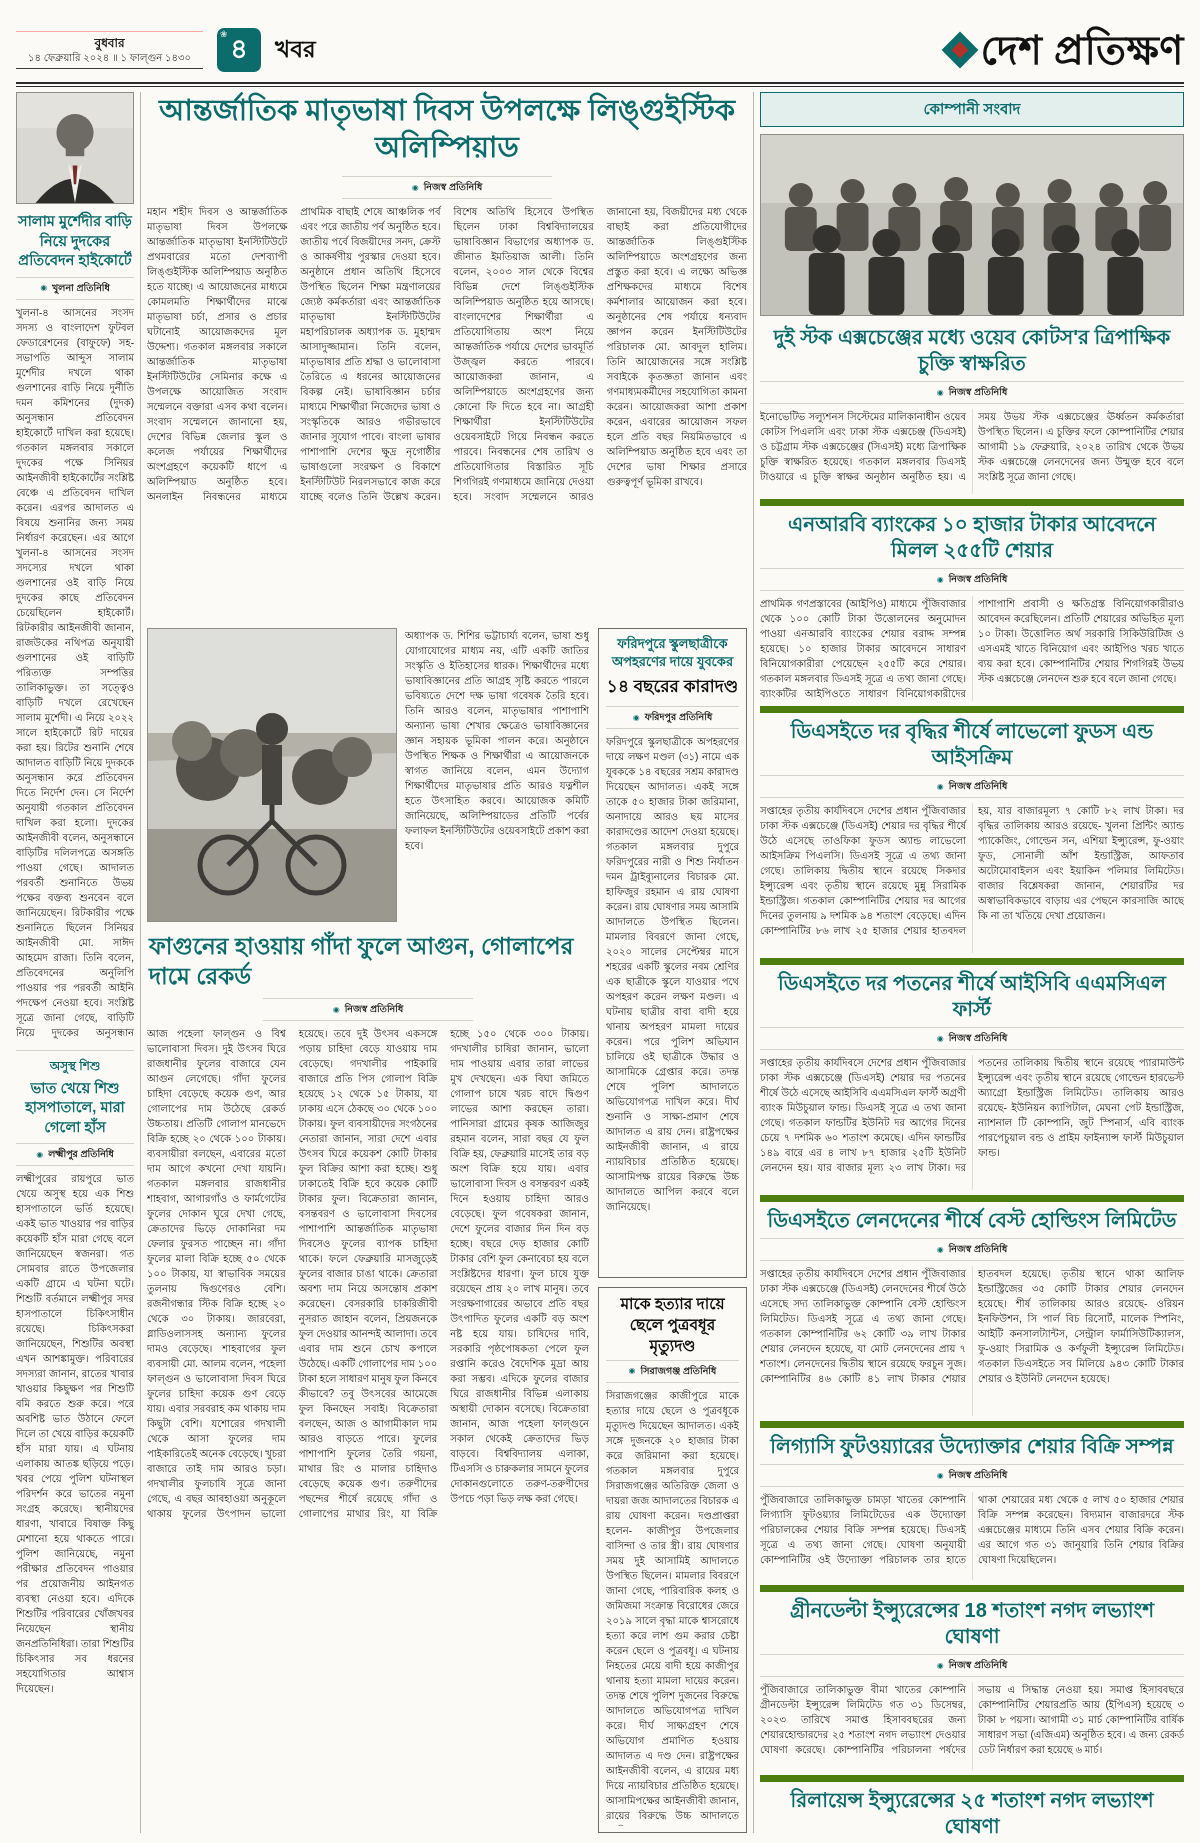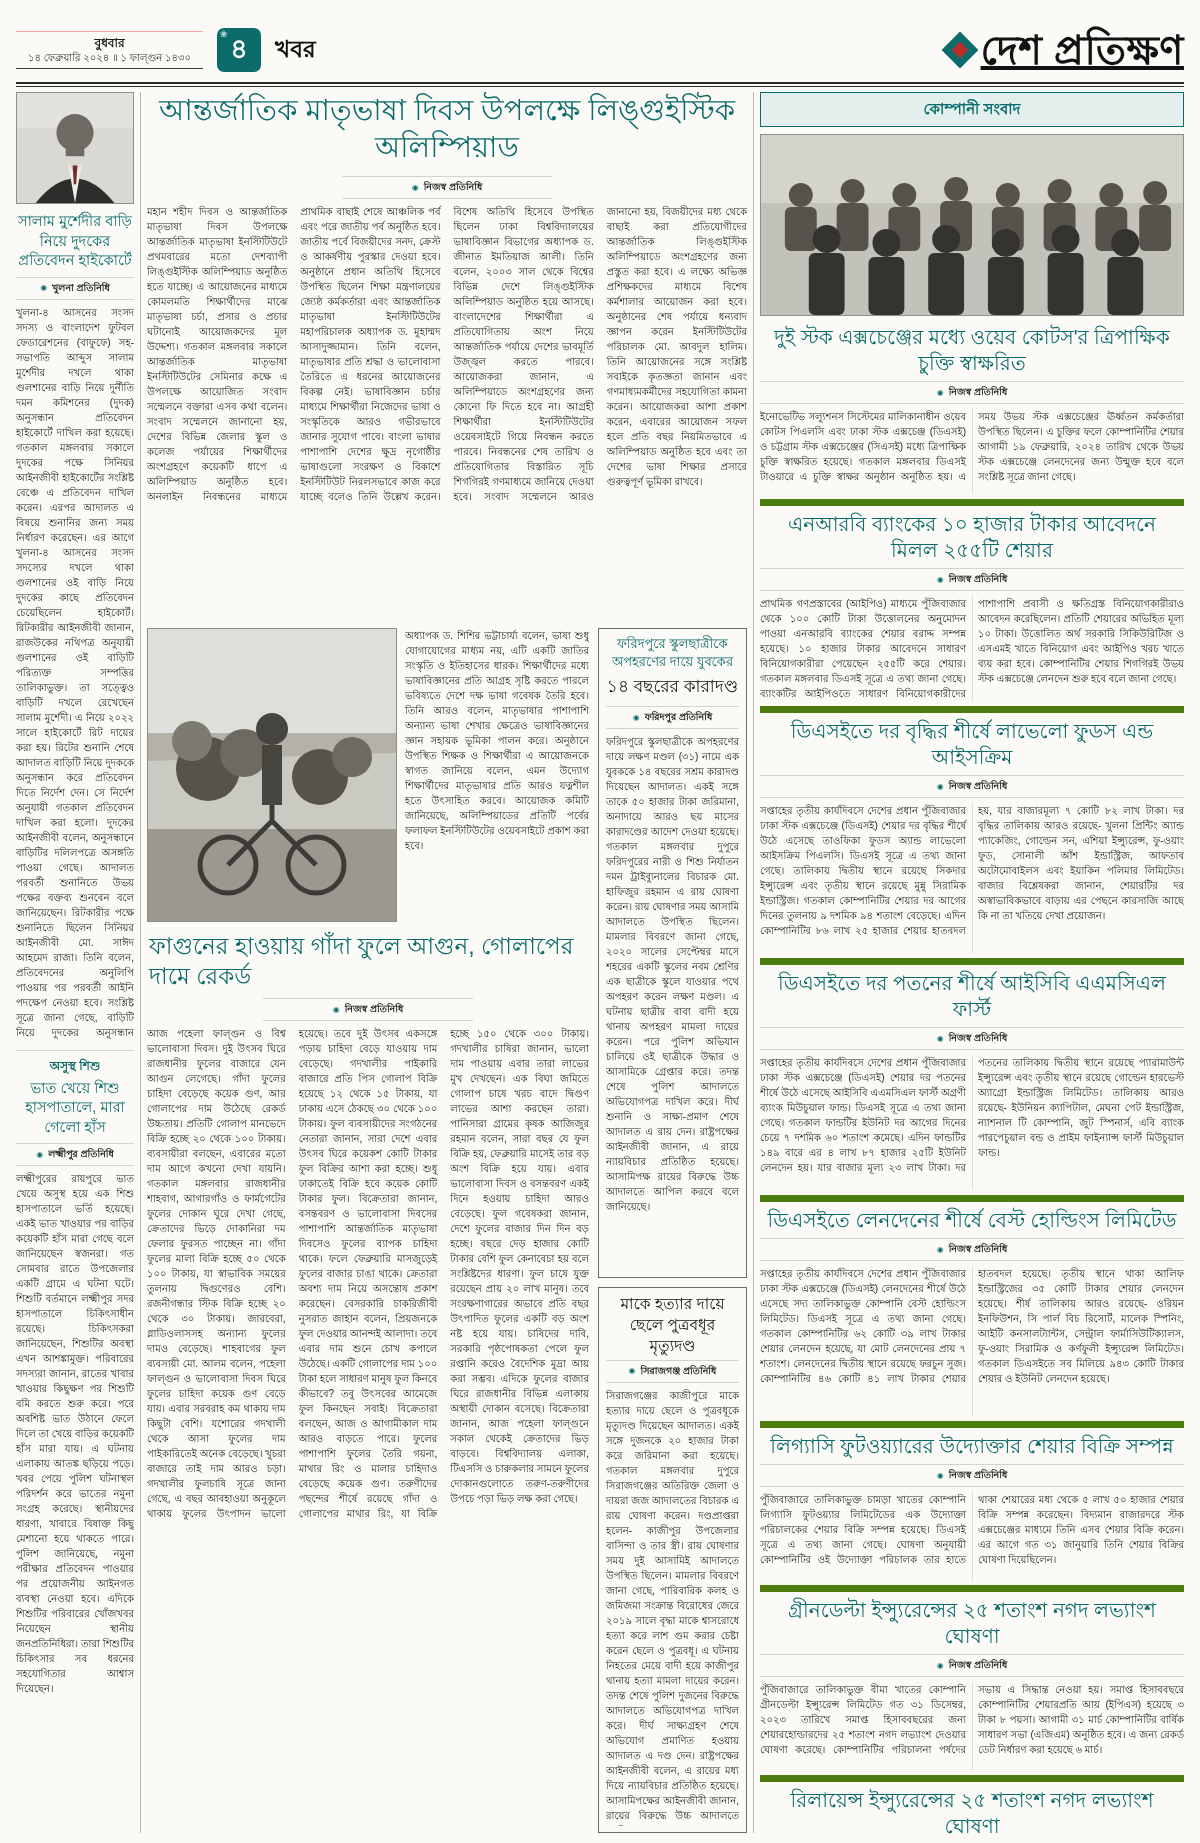--- a/index.html
+++ b/index.html
@@ -16,35 +16,35 @@
   .page-header{position:absolute;top:24px;left:16px;right:16px;height:52px;display:flex;align-items:center;gap:14px;}
   .date-block{border-top:1px solid #fca5a5;border-bottom:1px solid #3a3a3a;padding:3px 12px;text-align:center;}
   .date-block .wd{font-size:12px;font-weight:bold;line-height:1.35;}
   .date-block .dt{font-size:10px;line-height:1.35;color:#333;}
   .pagenum-box{width:44px;height:44px;background:#0c6b6b;border-radius:7px;color:#fff;display:flex;align-items:center;justify-content:center;font-size:27px;font-weight:bold;position:relative;flex:0 0 auto;}
   .pagenum-box .petal{position:absolute;top:1px;left:3px;font-size:9px;color:#ffffffcc;}
   .section-label{font-size:23px;font-weight:bold;color:#111;}
   .masthead{margin-left:auto;display:flex;align-items:center;gap:8px;}
   .logo-mark{width:26px;height:26px;background:#0c6b6b;transform:rotate(45deg);position:relative;flex:0 0 auto;}
   .logo-mark::after{content:"";position:absolute;inset:7px;background:#b4322b;}
-  .paper-name{font-size:40px;font-weight:bold;color:#121212;letter-spacing:0.5px;line-height:1;text-decoration:underline;}
+  .paper-name{font-size:40px;font-weight:bold;color:#121212;letter-spacing:0.5px;line-height:1;}
   .rule-a{position:absolute;left:16px;right:16px;top:82px;border-top:2px solid #2b2b2b;}
   .rule-b{position:absolute;left:16px;right:16px;top:86px;border-top:1px solid #2b2b2b;}
 
   
   .main{position:absolute;top:92px;bottom:10px;left:16px;right:16px;}
   .col-left{position:absolute;left:0;top:0;bottom:0;width:118px;display:flex;flex-direction:column;}
   .vr1{position:absolute;left:124px;top:0;bottom:0;width:1px;background:#b8b8b1;}
   .col-center{position:absolute;left:131px;top:0;bottom:0;width:600px;display:flex;flex-direction:column;}
   .vr2{position:absolute;left:737px;top:0;bottom:0;width:1px;background:#b8b8b1;}
   .col-right{position:absolute;left:744px;top:0;bottom:0;width:424px;display:flex;flex-direction:column;}
 
   
   .teal{color:#0c6b6b;}
-  h1,h2,h3{margin:0;font-weight:normal;}
+  h1,h2,h3{margin:0;font-weight:bold;}
   .byline{display:flex;align-items:center;justify-content:center;gap:5px;font-size:9.5px;font-weight:bold;color:#222;
     border-top:1px solid #d3d3cb;border-bottom:1px solid #d3d3cb;padding:3px 0;margin:3px 0 5px;}
   .by-icon{color:#0c6b6b;font-size:8px;line-height:1;}
   .body{font-size:10px;line-height:1.5;text-align:justify;color:#242424;overflow:hidden;}
   .photo{border:1px solid #8f8f89;background:#cfcec7;overflow:hidden;}
   .photo svg{display:block;width:100%;height:100%;}
 
   
   .portrait{height:110px;margin-bottom:6px;flex:0 0 auto;}
   .left-head{font-size:14.5px;line-height:1.35;text-align:center;margin:2px 0 3px;}
@@ -289,21 +289,21 @@
       <article class="r-art">
         <h3 class="r-head teal">লিগ্যাসি ফুটওয়্যারের উদ্যোক্তার শেয়ার বিক্রি সম্পন্ন</h3>
         <div class="byline">
             <span class="by-icon">◉</span>
             <span>নিজস্ব প্রতিনিধি</span>
           </div>
         <div class="body r-body h88">পুঁজিবাজারে তালিকাভুক্ত চামড়া খাতের কোম্পানি লিগ্যাসি ফুটওয়্যার লিমিটেডের এক উদ্যোক্তা পরিচালকের শেয়ার বিক্রি সম্পন্ন হয়েছে। ডিএসই সূত্রে এ তথ্য জানা গেছে। ঘোষণা অনুযায়ী কোম্পানিটির ওই উদ্যোক্তা পরিচালক তার হাতে থাকা শেয়ারের মধ্য থেকে ৫ লাখ ৫০ হাজার শেয়ার বিক্রি সম্পন্ন করেছেন। বিদ্যমান বাজারদরে স্টক এক্সচেঞ্জের মাধ্যমে তিনি এসব শেয়ার বিক্রি করেন। এর আগে গত ৩১ জানুয়ারি তিনি শেয়ার বিক্রির ঘোষণা দিয়েছিলেন।</div>
       </article>
 
       <article class="r-art">
-        <h3 class="r-head teal">গ্রীনডেল্টা ইন্স্যুরেন্সের ২৫ শতাংশ নগদ লভ্যাংশ ঘোষণা</h3>
+        <h3 class="r-head teal">গ্রীনডেল্টা ইন্স্যুরেন্সের 18 শতাংশ নগদ লভ্যাংশ ঘোষণা</h3>
         <div class="byline">
             <span class="by-icon">◉</span>
             <span>নিজস্ব প্রতিনিধি</span>
           </div>
         <div class="body r-body h88">পুঁজিবাজারে তালিকাভুক্ত বীমা খাতের কোম্পানি গ্রীনডেল্টা ইন্স্যুরেন্স লিমিটেড গত ৩১ ডিসেম্বর, ২০২৩ তারিখে সমাপ্ত হিসাববছরের জন্য শেয়ারহোল্ডারদের ২৫ শতাংশ নগদ লভ্যাংশ দেওয়ার ঘোষণা করেছে। কোম্পানিটির পরিচালনা পর্ষদের সভায় এ সিদ্ধান্ত নেওয়া হয়। সমাপ্ত হিসাববছরে কোম্পানিটির শেয়ারপ্রতি আয় (ইপিএস) হয়েছে ৩ টাকা ৮ পয়সা। আগামী ৩১ মার্চ কোম্পানিটির বার্ষিক সাধারণ সভা (এজিএম) অনুষ্ঠিত হবে। এ জন্য রেকর্ড ডেট নির্ধারণ করা হয়েছে ৬ মার্চ।</div>
       </article>
 
       <article class="r-art last">
         <h3 class="r-head teal">রিলায়েন্স ইন্স্যুরেন্সের ২৫ শতাংশ নগদ লভ্যাংশ ঘোষণা</h3>
         <div class="byline">

